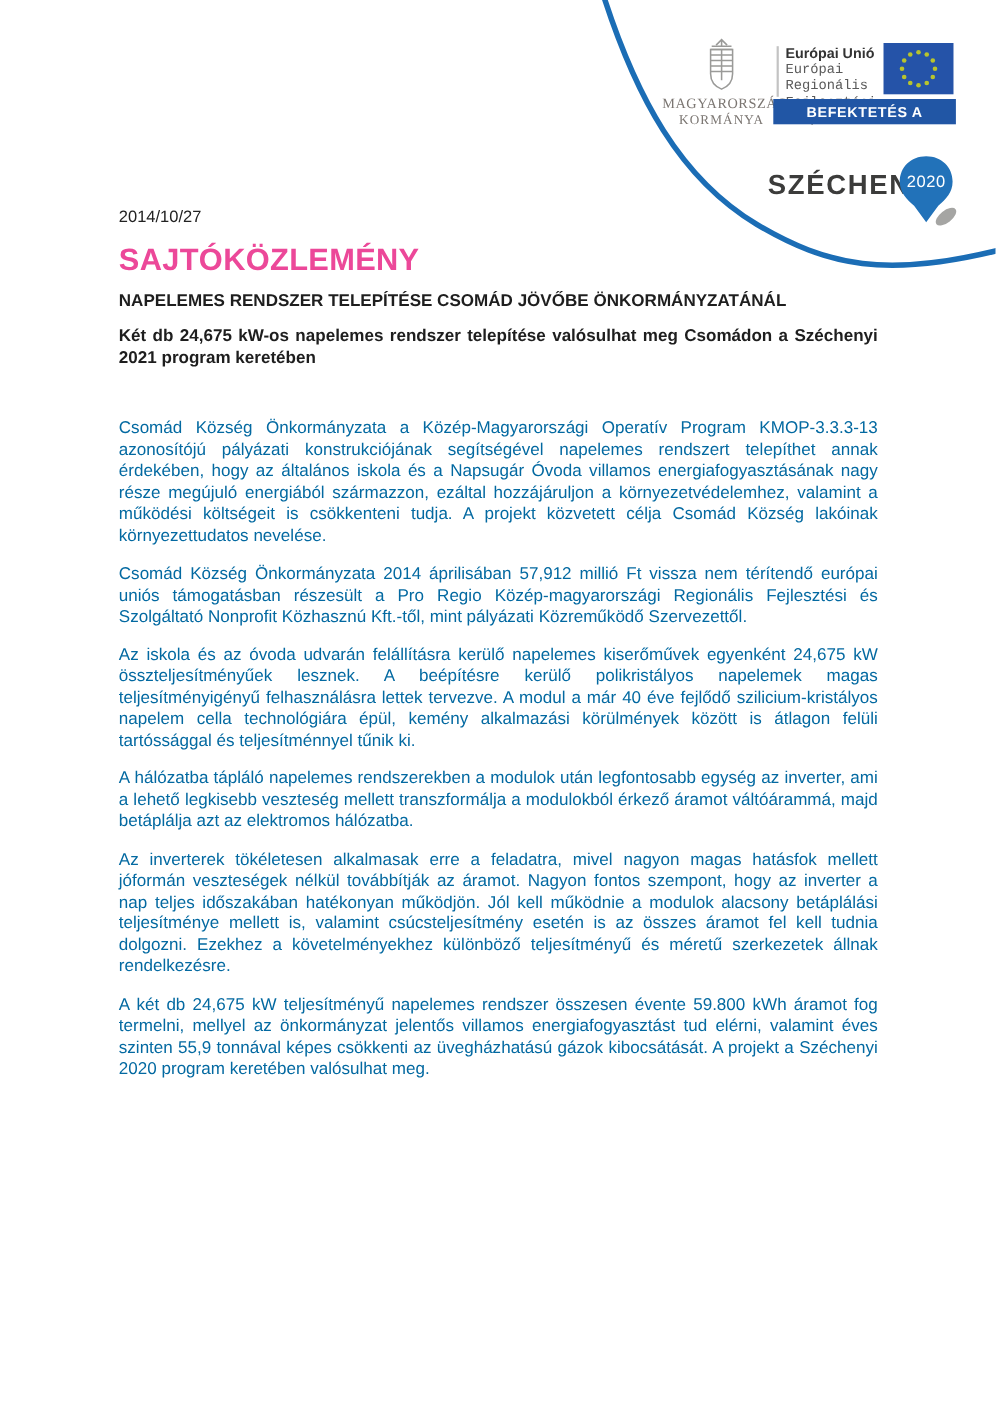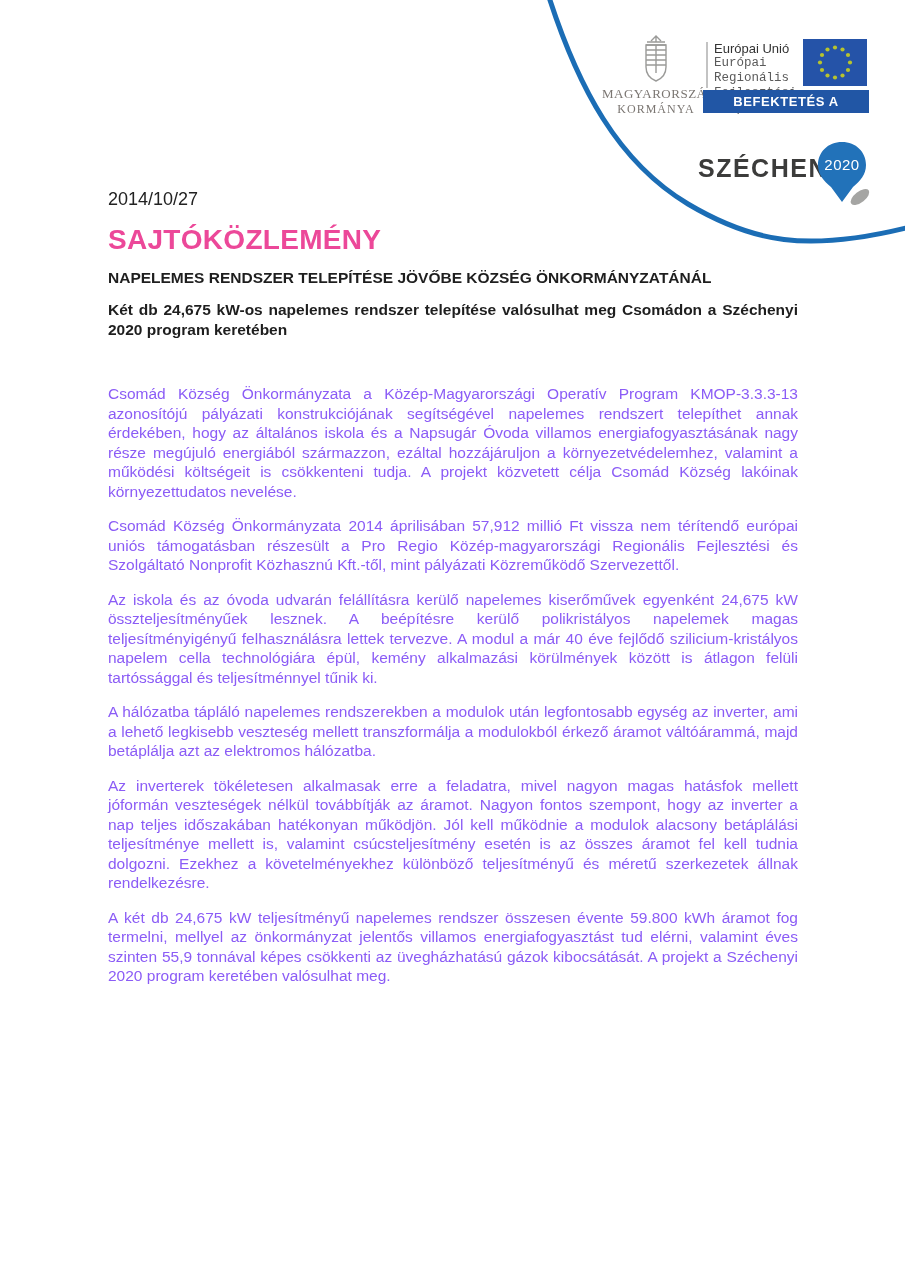--- a/index.html
+++ b/index.html
@@ -10,41 +10,41 @@
   .swoosh { position:absolute; top:0; left:0; width:905px; height:280px; pointer-events:none; }
 
   .gov-logo { position:absolute; top:33px; left:602px; width:108px; text-align:center; }
   .gov-crest { display:block; margin:0 auto 3px auto; }
   .gov-line1 { font-family:"Liberation Serif", serif; font-size:13px; letter-spacing:0.5px; color:#7b7672; }
   .gov-line2 { font-family:"Liberation Serif", serif; font-size:12px; letter-spacing:1px; color:#7b7672; }
 
   .eu-sep { position:absolute; top:42px; left:706px; width:2px; height:46px; background:#c3c3c3; }
 
   .eu-text { position:absolute; top:41px; left:714px; width:92px; line-height:15px; }
-  .eu-text .l1 { font-size:13px; font-weight:normal; color:#333333; }
+  .eu-text .l1 { font-size:13px; font-weight:bold; color:#333333; }
   .eu-text .l2, .eu-text .l3 { font-size:12.5px; color:#5a5a5a;font-family:Liberation Mono, monospace; }
 
   .eu-flag { position:absolute; top:39px; left:803px; }
 
   .banner { position:absolute; top:90px; left:703px; width:166px; height:23px;
             background:#2156a5; color:#ffffff; font-weight:bold; font-size:13px;
             letter-spacing:0.6px; text-align:center; line-height:23px; }
 
   .szechenyi { position:absolute; top:150px; left:698px; }
   .szechenyi-text { font-size:25px; font-weight:bold; letter-spacing:1.5px; color:#3c3c3b; display:inline-block; vertical-align:top; margin-top:4px; }
   .szechenyi-pin { position:absolute; left:116px; top:-9px; }
 
   
   .content { position:absolute; left:108px; top:189px; width:690px; }
-  .doc-date { font-size:18px; color:#222; margin-bottom:14px; }
+  .doc-date { font-size:15px; color:#222; margin-bottom:14px; }
   .doc-org  { font-size:15.5px; font-weight:bold; margin-bottom:39px; }
   .doc-title { font-size:28px; font-weight:bold; color:#ec4899; letter-spacing:0.3px; margin-bottom:13px; }
   .doc-headline { font-size:15.5px; font-weight:bold; margin-bottom:13px; }
   .doc-lead { font-size:15.5px; font-weight:bold; text-align:justify; line-height:20px; margin-bottom:44px; }
-  .content p { font-size:15.5px; line-height:19.5px; text-align:justify; margin-bottom:15px; color:#8b5cf6; }
+  .content p { font-size:15.5px; line-height:19.5px; text-align:justify; margin-bottom:15px; color:#0369a1; }
 </style>
 </head>
 <body>
 
 <svg class="swoosh" viewBox="0 0 905 280" xmlns="http://www.w3.org/2000/svg">
   <path d="M548,-6 C578,88 618,162 688,204 C752,242 806,253 910,227" fill="none" stroke="#1b6db5" stroke-width="5"></path>
 </svg>
 
 <div class="gov-logo">
   <svg class="gov-crest" width="46" height="50" viewBox="0 0 46 50">
@@ -93,22 +93,22 @@
   <svg class="szechenyi-pin" width="62" height="70" viewBox="0 0 62 70" xmlns="http://www.w3.org/2000/svg">
     <ellipse cx="46" cy="56" rx="11" ry="5.5" fill="#a5a5a3" transform="rotate(-38 46 56)"></ellipse>
     <path d="M28 1 C42 1 52 11 52 24 C52 34 46 40 39 46 L28 61 L17 46 C10 40 4 34 4 24 C4 11 14 1 28 1 Z" fill="#2272b9"></path>
     <text x="28" y="29" text-anchor="middle" font-family="Liberation Sans, sans-serif" font-size="15" fill="#ffffff" letter-spacing="0.5">2020</text>
   </svg>
 </div>
 
 <div class="content">
   <div class="doc-date">2014/10/27</div>
   <div class="doc-title">SAJTÓKÖZLEMÉNY</div>
-  <div class="doc-headline">NAPELEMES RENDSZER TELEPÍTÉSE JÖVŐBE KÖZSÉG ÖNKORMÁNYZATÁNÁL</div>
-  <div class="doc-lead">Két db 24,675 kW-os napelemes rendszer telepítése valósulhat meg Csomádon a Széchenyi 2020 program keretében</div>
+  <div class="doc-headline">NAPELEMES RENDSZER TELEPÍTÉSE CSOMÁD JÖVŐBE ÖNKORMÁNYZATÁNÁL</div>
+  <div class="doc-lead">Két db 24,675 kW-os napelemes rendszer telepítése valósulhat meg Csomádon a Széchenyi 2021 program keretében</div>
 
   <p>Csomád Község Önkormányzata a Közép-Magyarországi Operatív Program KMOP-3.3.3-13 azonosítójú pályázati konstrukciójának segítségével napelemes rendszert telepíthet annak érdekében, hogy az általános iskola és a Napsugár Óvoda villamos energiafogyasztásának nagy része megújuló energiából származzon, ezáltal hozzájáruljon a környezetvédelemhez, valamint a működési költségeit is csökkenteni tudja. A projekt közvetett célja Csomád Község lakóinak környezettudatos nevelése.</p>
   <p>Csomád Község Önkormányzata 2014 áprilisában 57,912 millió Ft vissza nem térítendő európai uniós támogatásban részesült a Pro Regio Közép-magyarországi Regionális Fejlesztési és Szolgáltató Nonprofit Közhasznú Kft.-től, mint pályázati Közreműködő Szervezettől.</p>
   <p>Az iskola és az óvoda udvarán felállításra kerülő napelemes kiserőművek egyenként 24,675 kW összteljesítményűek lesznek. A beépítésre kerülő polikristályos napelemek magas teljesítményigényű felhasználásra lettek tervezve. A modul a már 40 éve fejlődő szilicium-kristályos napelem cella technológiára épül, kemény alkalmazási körülmények között is átlagon felüli tartóssággal és teljesítménnyel tűnik ki.</p>
   <p>A hálózatba tápláló napelemes rendszerekben a modulok után legfontosabb egység az inverter, ami a lehető legkisebb veszteség mellett transzformálja a modulokból érkező áramot váltóárammá, majd betáplálja azt az elektromos hálózatba.</p>
   <p>Az inverterek tökéletesen alkalmasak erre a feladatra, mivel nagyon magas hatásfok mellett jóformán veszteségek nélkül továbbítják az áramot. Nagyon fontos szempont, hogy az inverter a nap teljes időszakában hatékonyan működjön. Jól kell működnie a modulok alacsony betáplálási teljesítménye mellett is, valamint csúcsteljesítmény esetén is az összes áramot fel kell tudnia dolgozni. Ezekhez a követelményekhez különböző teljesítményű és méretű szerkezetek állnak rendelkezésre.</p>
   <p>A két db 24,675 kW teljesítményű napelemes rendszer összesen évente 59.800 kWh áramot fog termelni, mellyel az önkormányzat jelentős villamos energiafogyasztást tud elérni, valamint éves szinten 55,9 tonnával képes csökkenti az üvegházhatású gázok kibocsátását. A projekt a Széchenyi 2020 program keretében valósulhat meg.</p>
 </div>
 
 </body></html>

